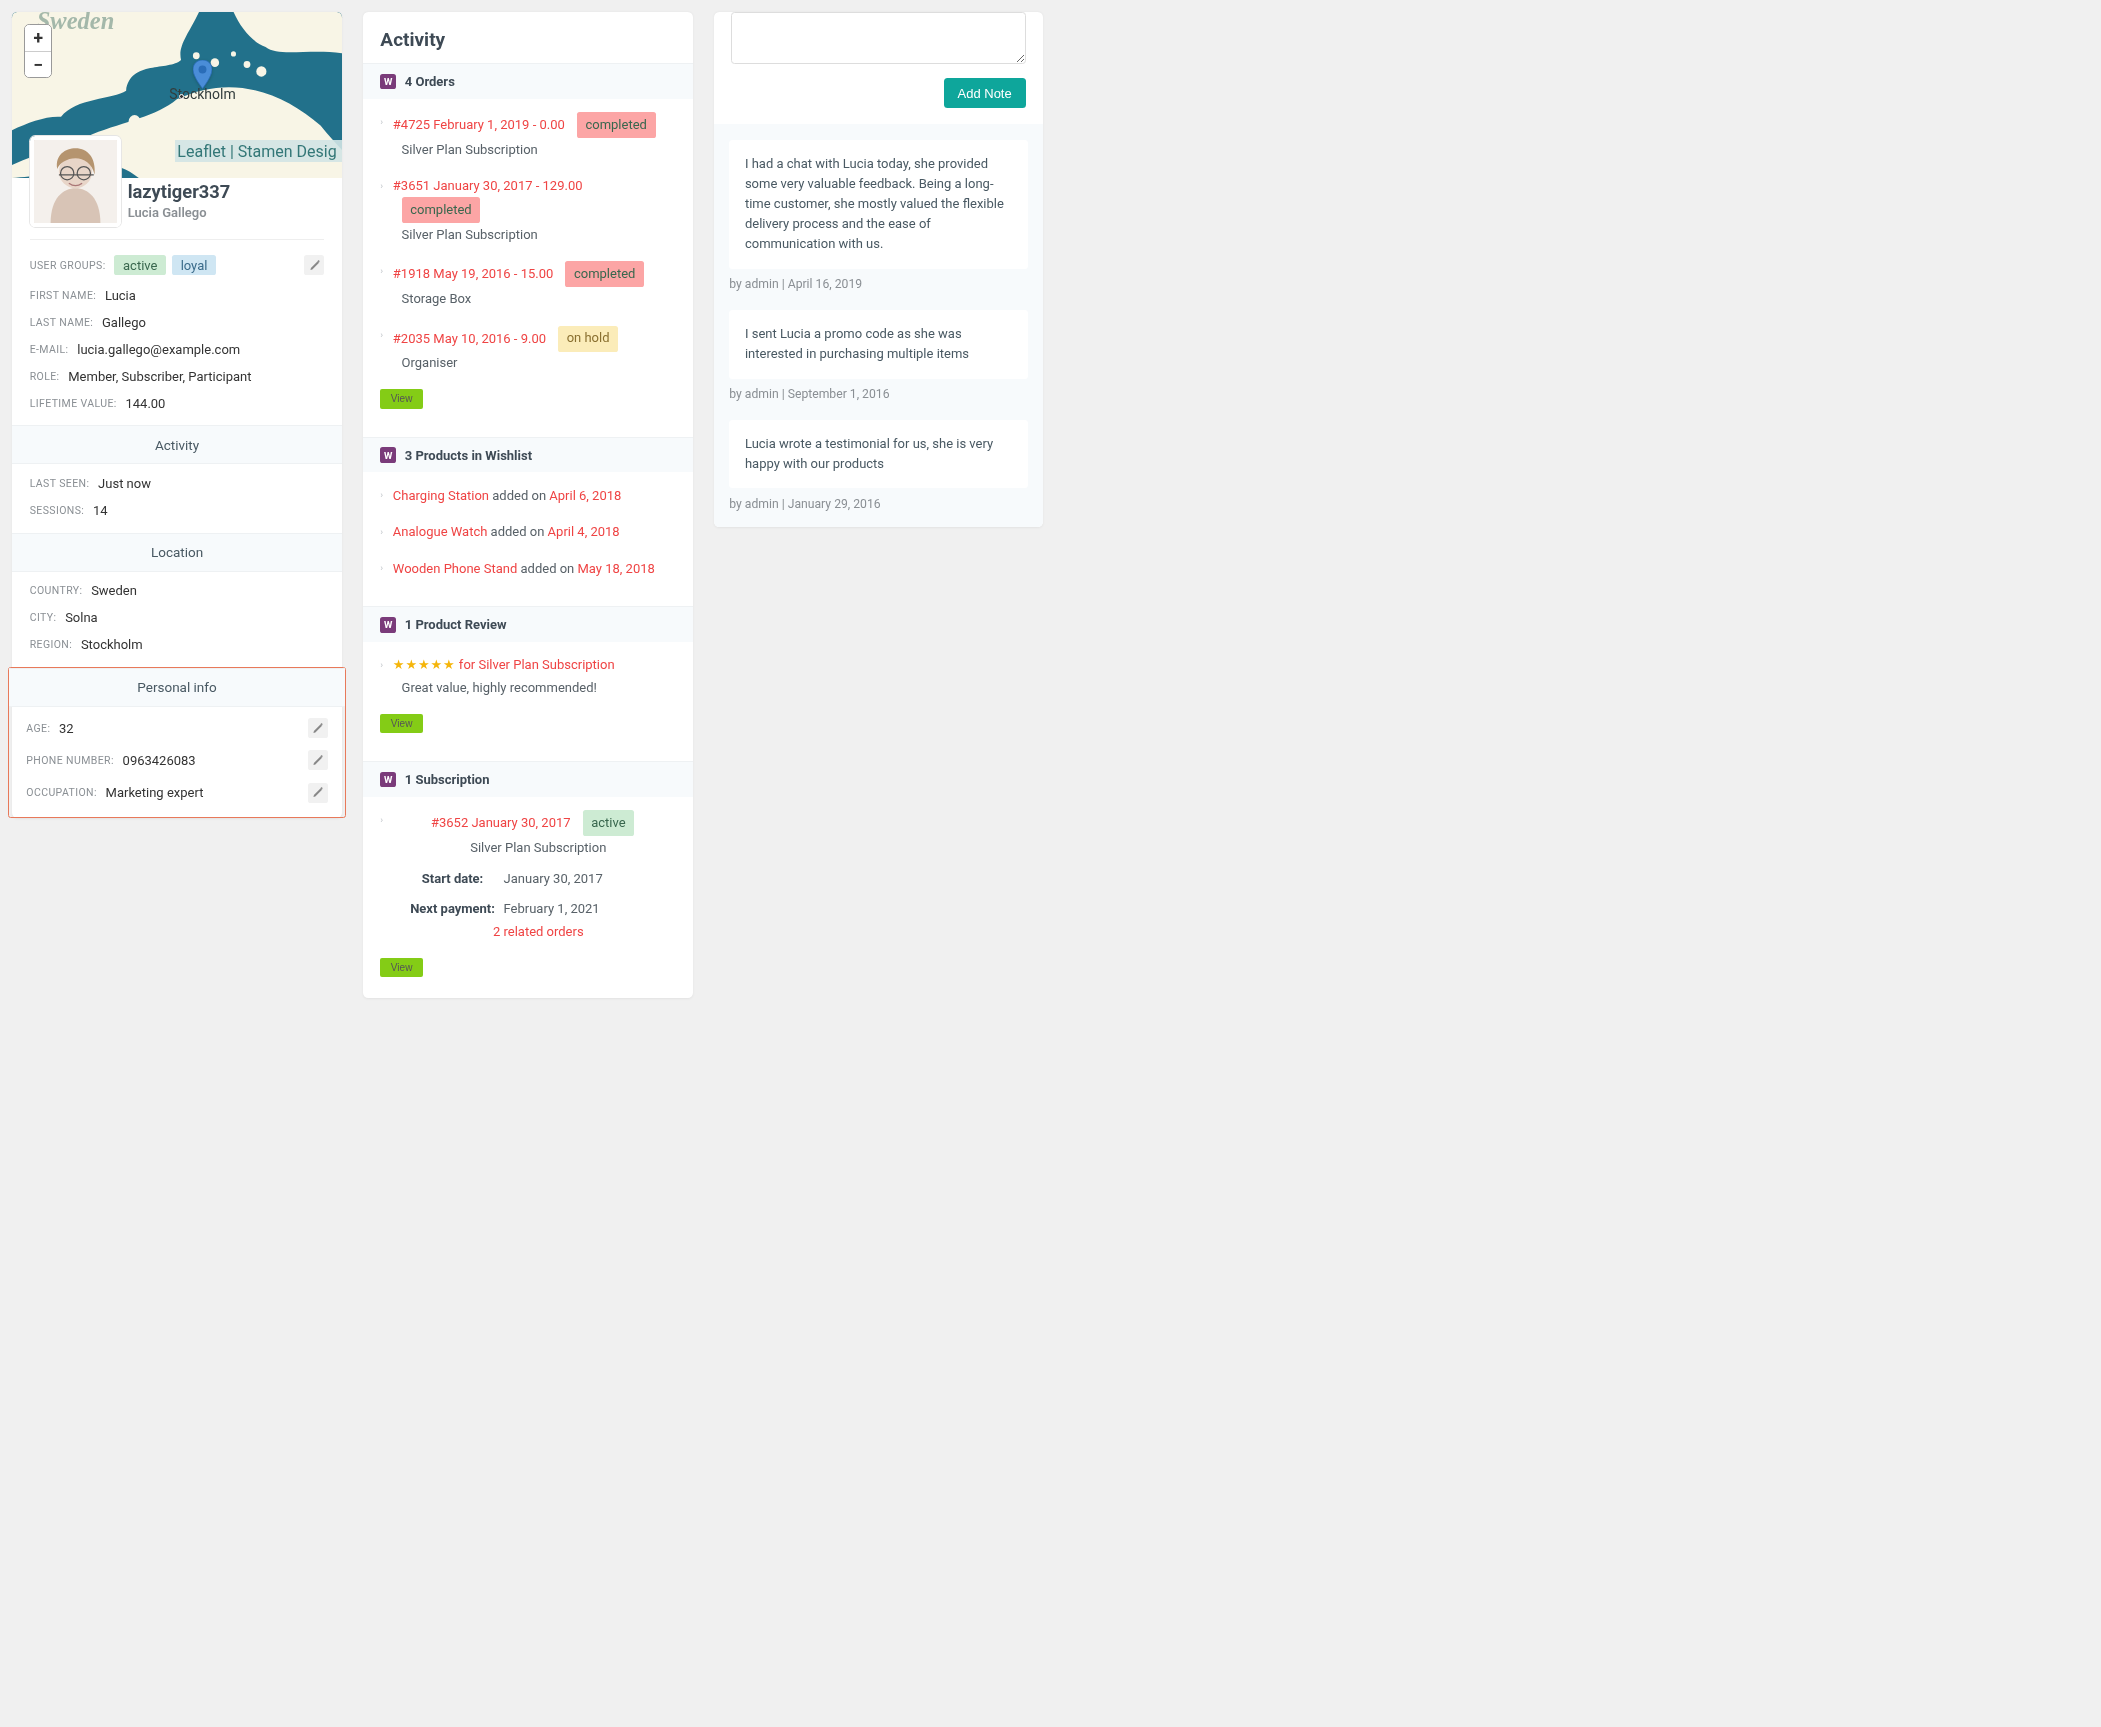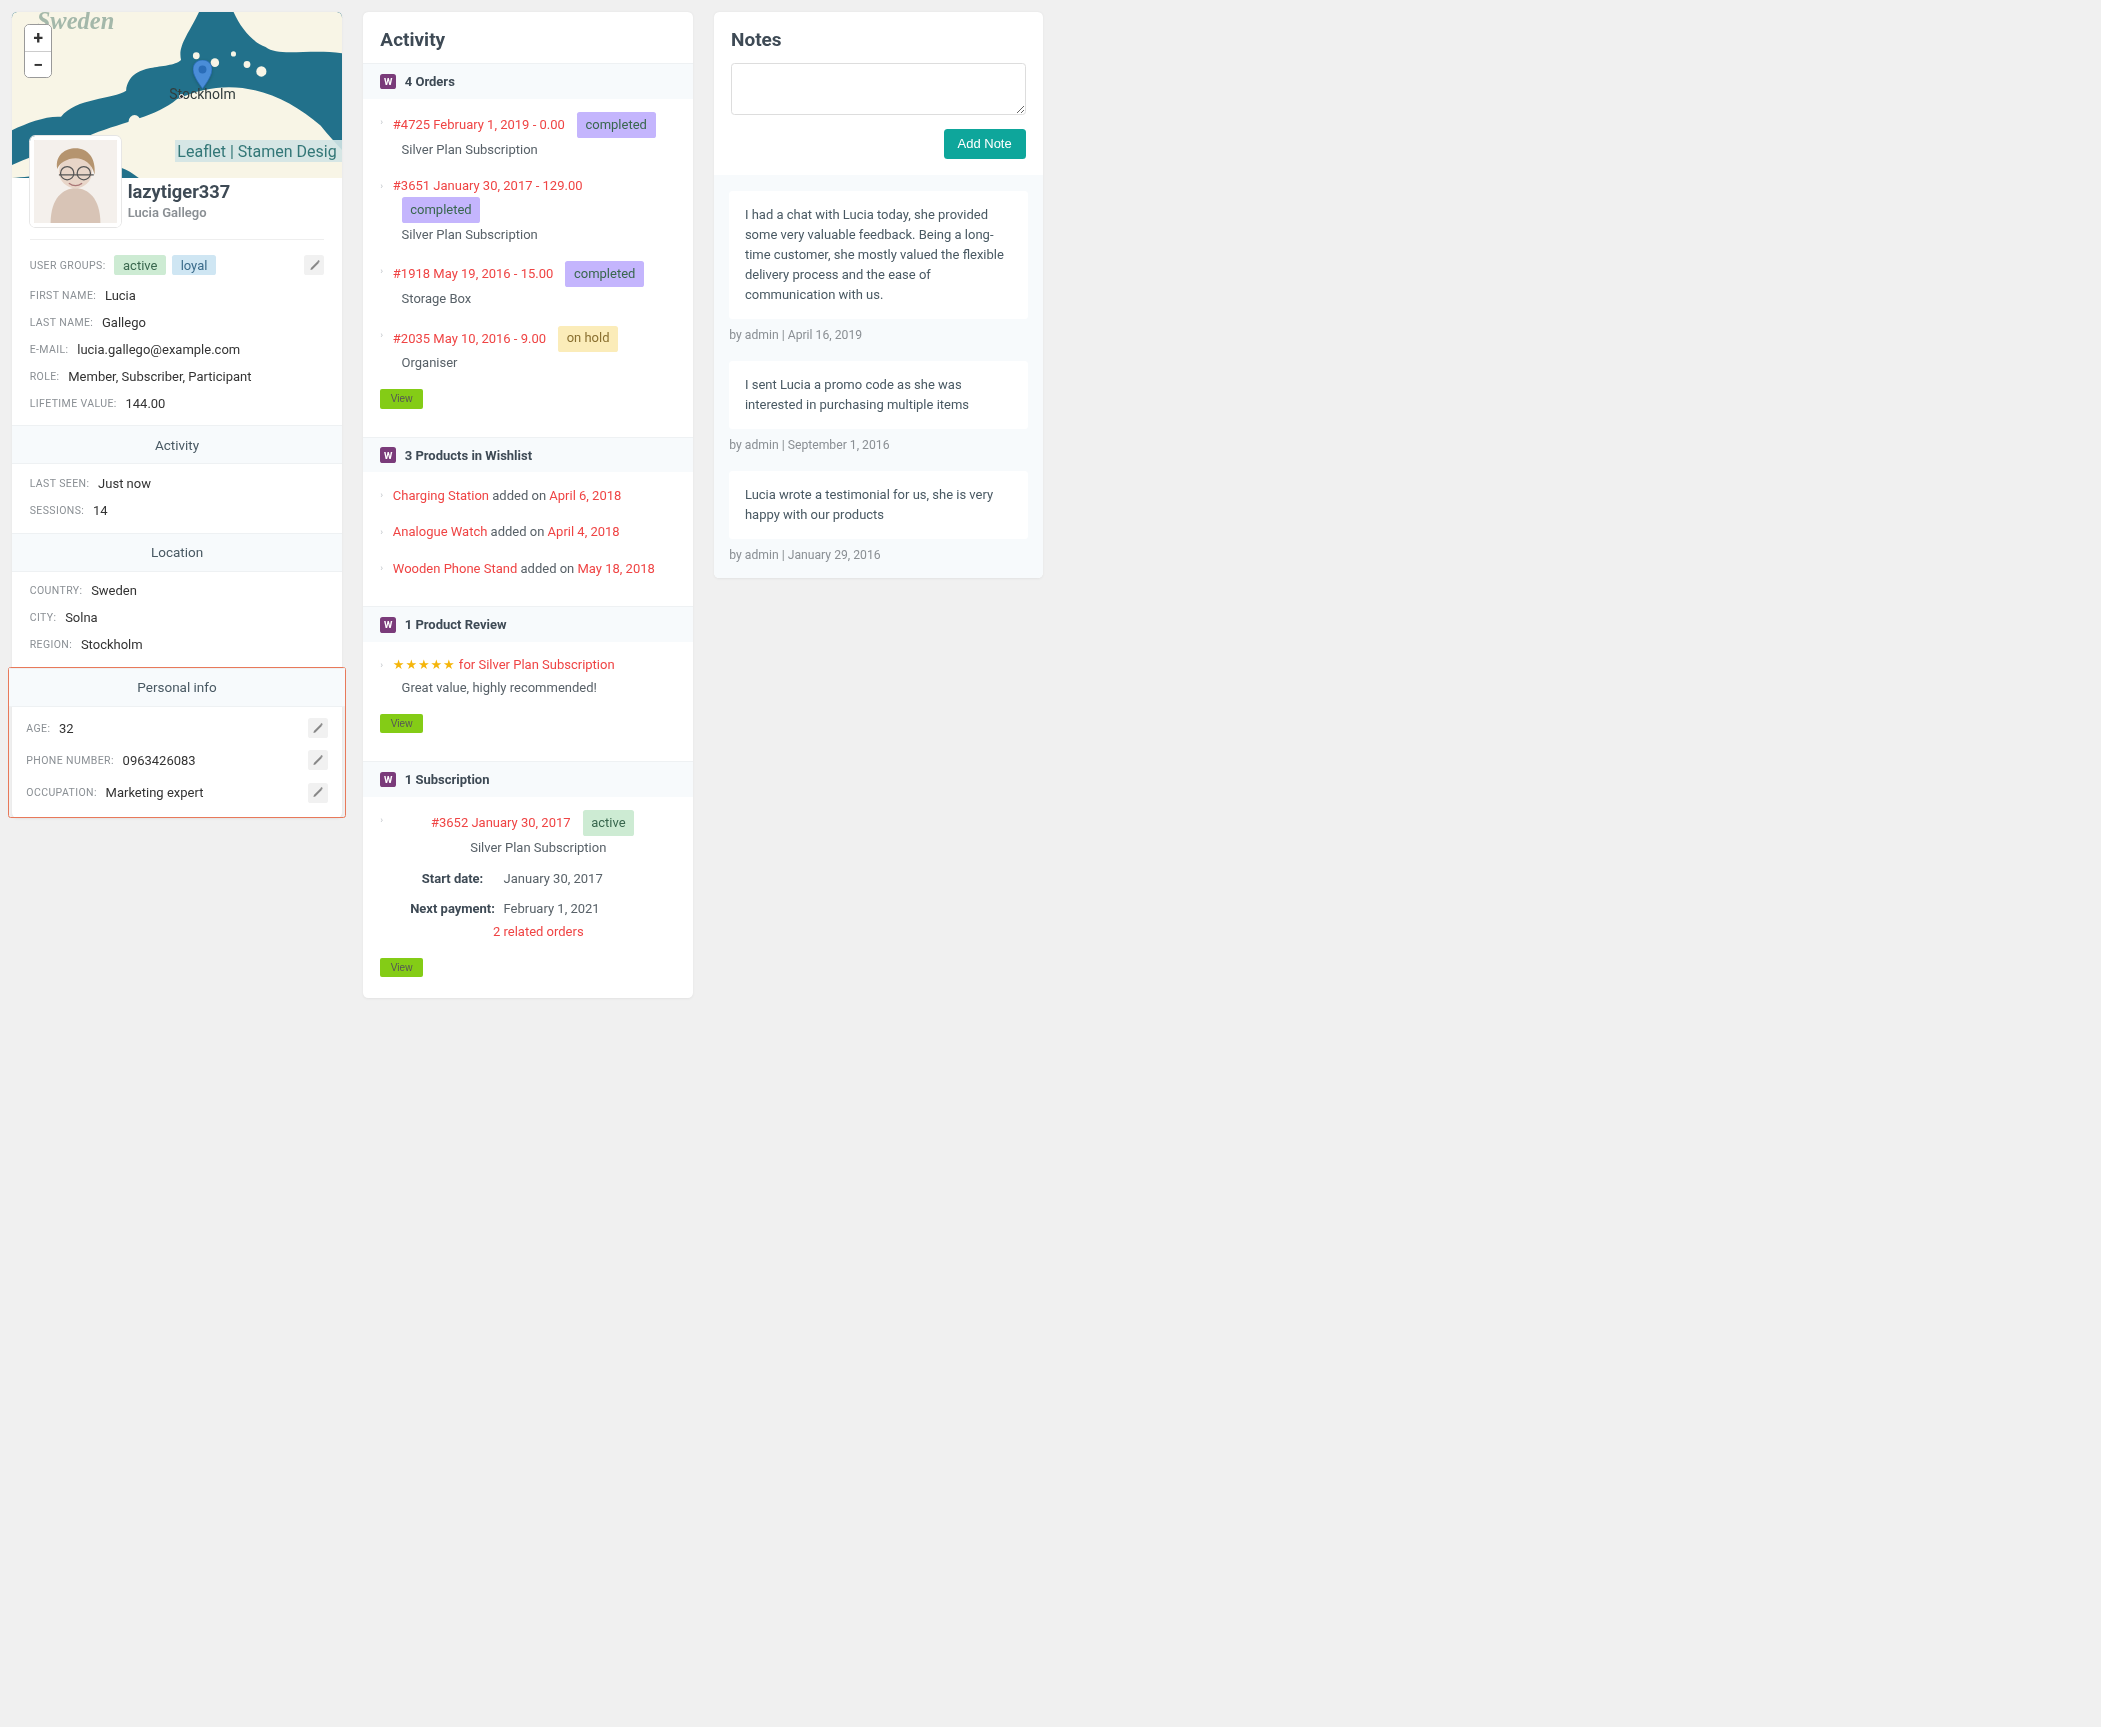--- a/index.html
+++ b/index.html
@@ -128,21 +128,21 @@
     .field-value { color: #333; }
     .tag {
       display: inline-block;
       padding: 2.6px 8.7px;
       border-radius: 2.6px;
       font-size: 13px;
       margin-right: 2.6px;
     }
     .tag-active { background: #cdebd3; color: #39674e; }
     .tag-loyal { background: #cfe6f3; color: #3a6b8a; }
-    .tag-completed { background: #c4b5fd; color: #39674e; }
+    .tag-completed { background: #fca5a5; color: #39674e; }
     .tag-onhold { background: #fbecb9; color: #8a7030; }
     .tag-sub-active { background: #cdebd3; color: #39674e; }
     .edit-btn {
       margin-left: auto;
       width: 20px; height: 20px;
       background: #f1f1f1;
       border-radius: 2.6px;
       display: flex; align-items: center; justify-content: center;
       cursor: pointer;
     }
@@ -488,21 +488,20 @@
           <div class="act-sub act-meta">2 related orders</div>
         </div>
       </div>
       <button class="btn-small">View</button>
       <div style="height:5.2px"></div>
     </div>
   </div>
 
   <div class="col">
     <div class="card">
-      <div class="panel-title">Notes</div>
       <div class="card-pad" style="padding-top:0">
         <textarea class="note-textarea" style=""></textarea>
         <button class="btn-primary">Add Note</button>
         <div class="clear"></div>
       </div>
       <div class="notes-block">
         <div class="note-card"><span>I had a chat with Lucia today, she provided some very valuable feedback. Being a long-time customer, she mostly valued the flexible delivery process and the ease of communication with us.</span></div>
         <div class="note-meta">by admin | April 16, 2019</div>
         <div class="note-card"><span>I sent Lucia a promo code as she was interested in purchasing multiple items</span></div>
         <div class="note-meta">by admin | September 1, 2016</div>

